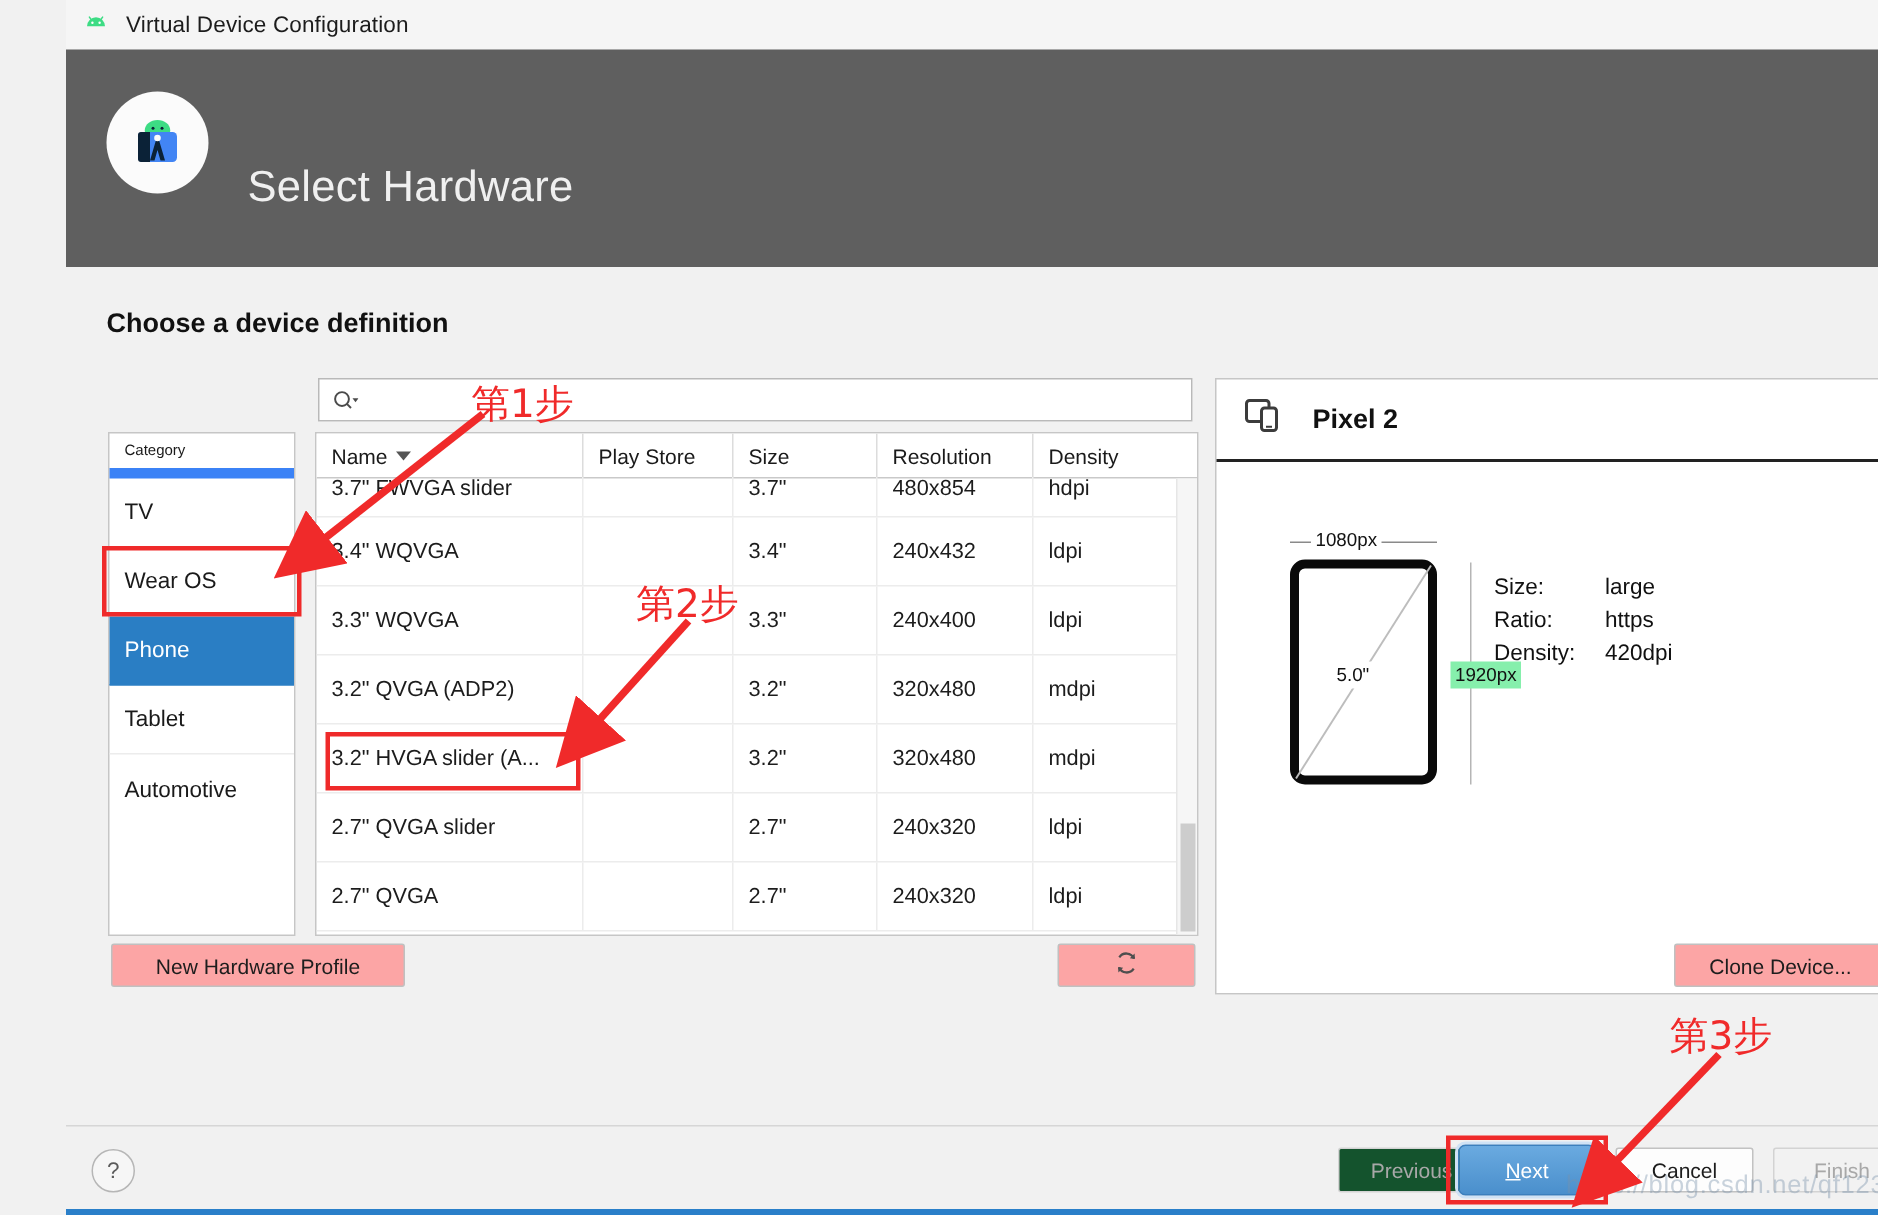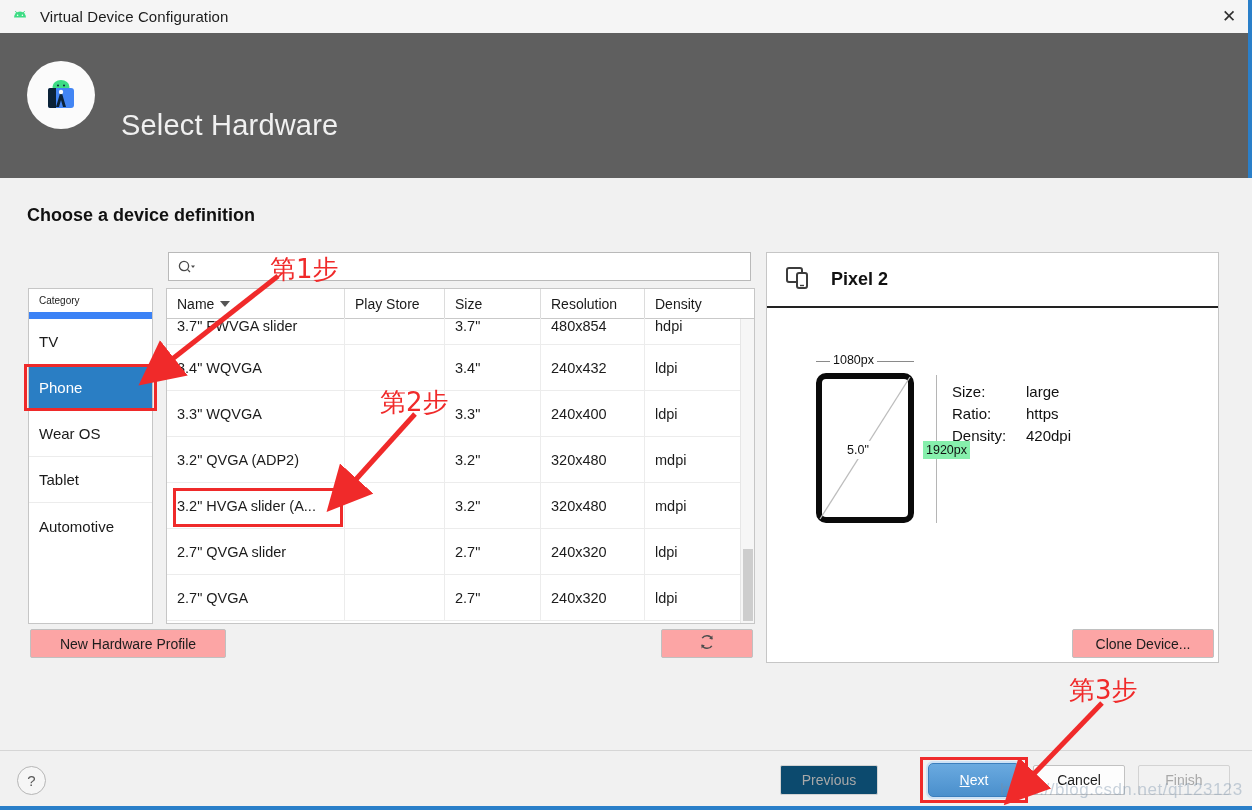--- a/index.html
+++ b/index.html
@@ -3,21 +3,21 @@
 <meta charset="utf-8">
 <style>
   * { box-sizing: border-box; }
   html, body {
     margin: 0; padding: 0;
     width: 1252px; height: 810px;
     overflow: hidden;
     font-family: "Liberation Sans", "DejaVu Sans", sans-serif;
     background: #f1f1f1;
   }
-  #root { position: relative; width: 1134px; height: 810px; background: #f1f1f1; }
+  #root { position: relative; width: 1134px; height: 810px; background: #f1f1f1; margin-left: 44px; }
 
   
   .titlebar {
     position: absolute; left: 0; top: 0; width: 1252px; height: 33px;
     background: #f5f5f5;
     display: flex; align-items: center;
   }
   .titlebar-icon {
     margin-left: 10px; width: 20px; height: 20px;
     display: flex; align-items: center; justify-content: center;
@@ -182,22 +182,22 @@
 
   
   .footer-sep { position:absolute; left:0; top:750px; width:1252px; height:1px; background:#d6d6d6; }
   .help-btn {
     position:absolute; left:17px; top:766px; width:29px; height:29px;
     border-radius:50%; border:1px solid #b6b6b6; background:#f6f6f6;
     display:flex;align-items:center;justify-content:center;
     font-size:15px; color:#5a5a5a; cursor:pointer;
   }
   .btn-prev {
-    position:absolute; left:780px; top:765px; width:98px; height:30px;
-    background:#0c4a6e; border:1px solid #d3d3d3; color:#a8a8a8;
+    position:absolute; left:848px; top:765px; width:98px; height:30px;
+    background:#14532d; border:1px solid #d3d3d3; color:#a8a8a8;
     display:flex;align-items:center;justify-content:center; font-size:14px; border-radius:2px;
   }
   .btn-next {
     position:absolute; left:928px; top:763px; width:92px; height:34px;
     background: linear-gradient(#6aaae0, #4a8fcc);
     border: 1px solid #3c7fbd; border-radius:5px;
     color:#fff; font-size:14px;
     display:flex;align-items:center;justify-content:center;
     box-shadow: 0 0 0 2px #cfe2f5;
   }
@@ -282,22 +282,22 @@
         <line x1="10.4" y1="10.4" x2="13" y2="13" stroke="#4a4a4a" stroke-width="1.3"></line>
         <path d="M14 6.5 l4 0 l-2 2.6 z" fill="#4a4a4a"></path>
       </svg>
     </span>
     <input class="search-input" value="" placeholder="" style="">
   </div>
 
   <div class="category-panel">
     <div class="cat-header">Category</div>
     <div class="cat-item">TV</div>
+    <div class="cat-item">Wear OS</div>
     <div class="cat-item selected">Phone</div>
-    <div class="cat-item">Wear OS</div>
     <div class="cat-item">Tablet</div>
     <div class="cat-item cat-blank">Automotive</div>
   </div>
 
   <div class="table-panel">
     <div class="tbl-header">
       <div class="th col-name">
         <span>Name</span>
         <span class="sort-caret"></span>
       </div>

